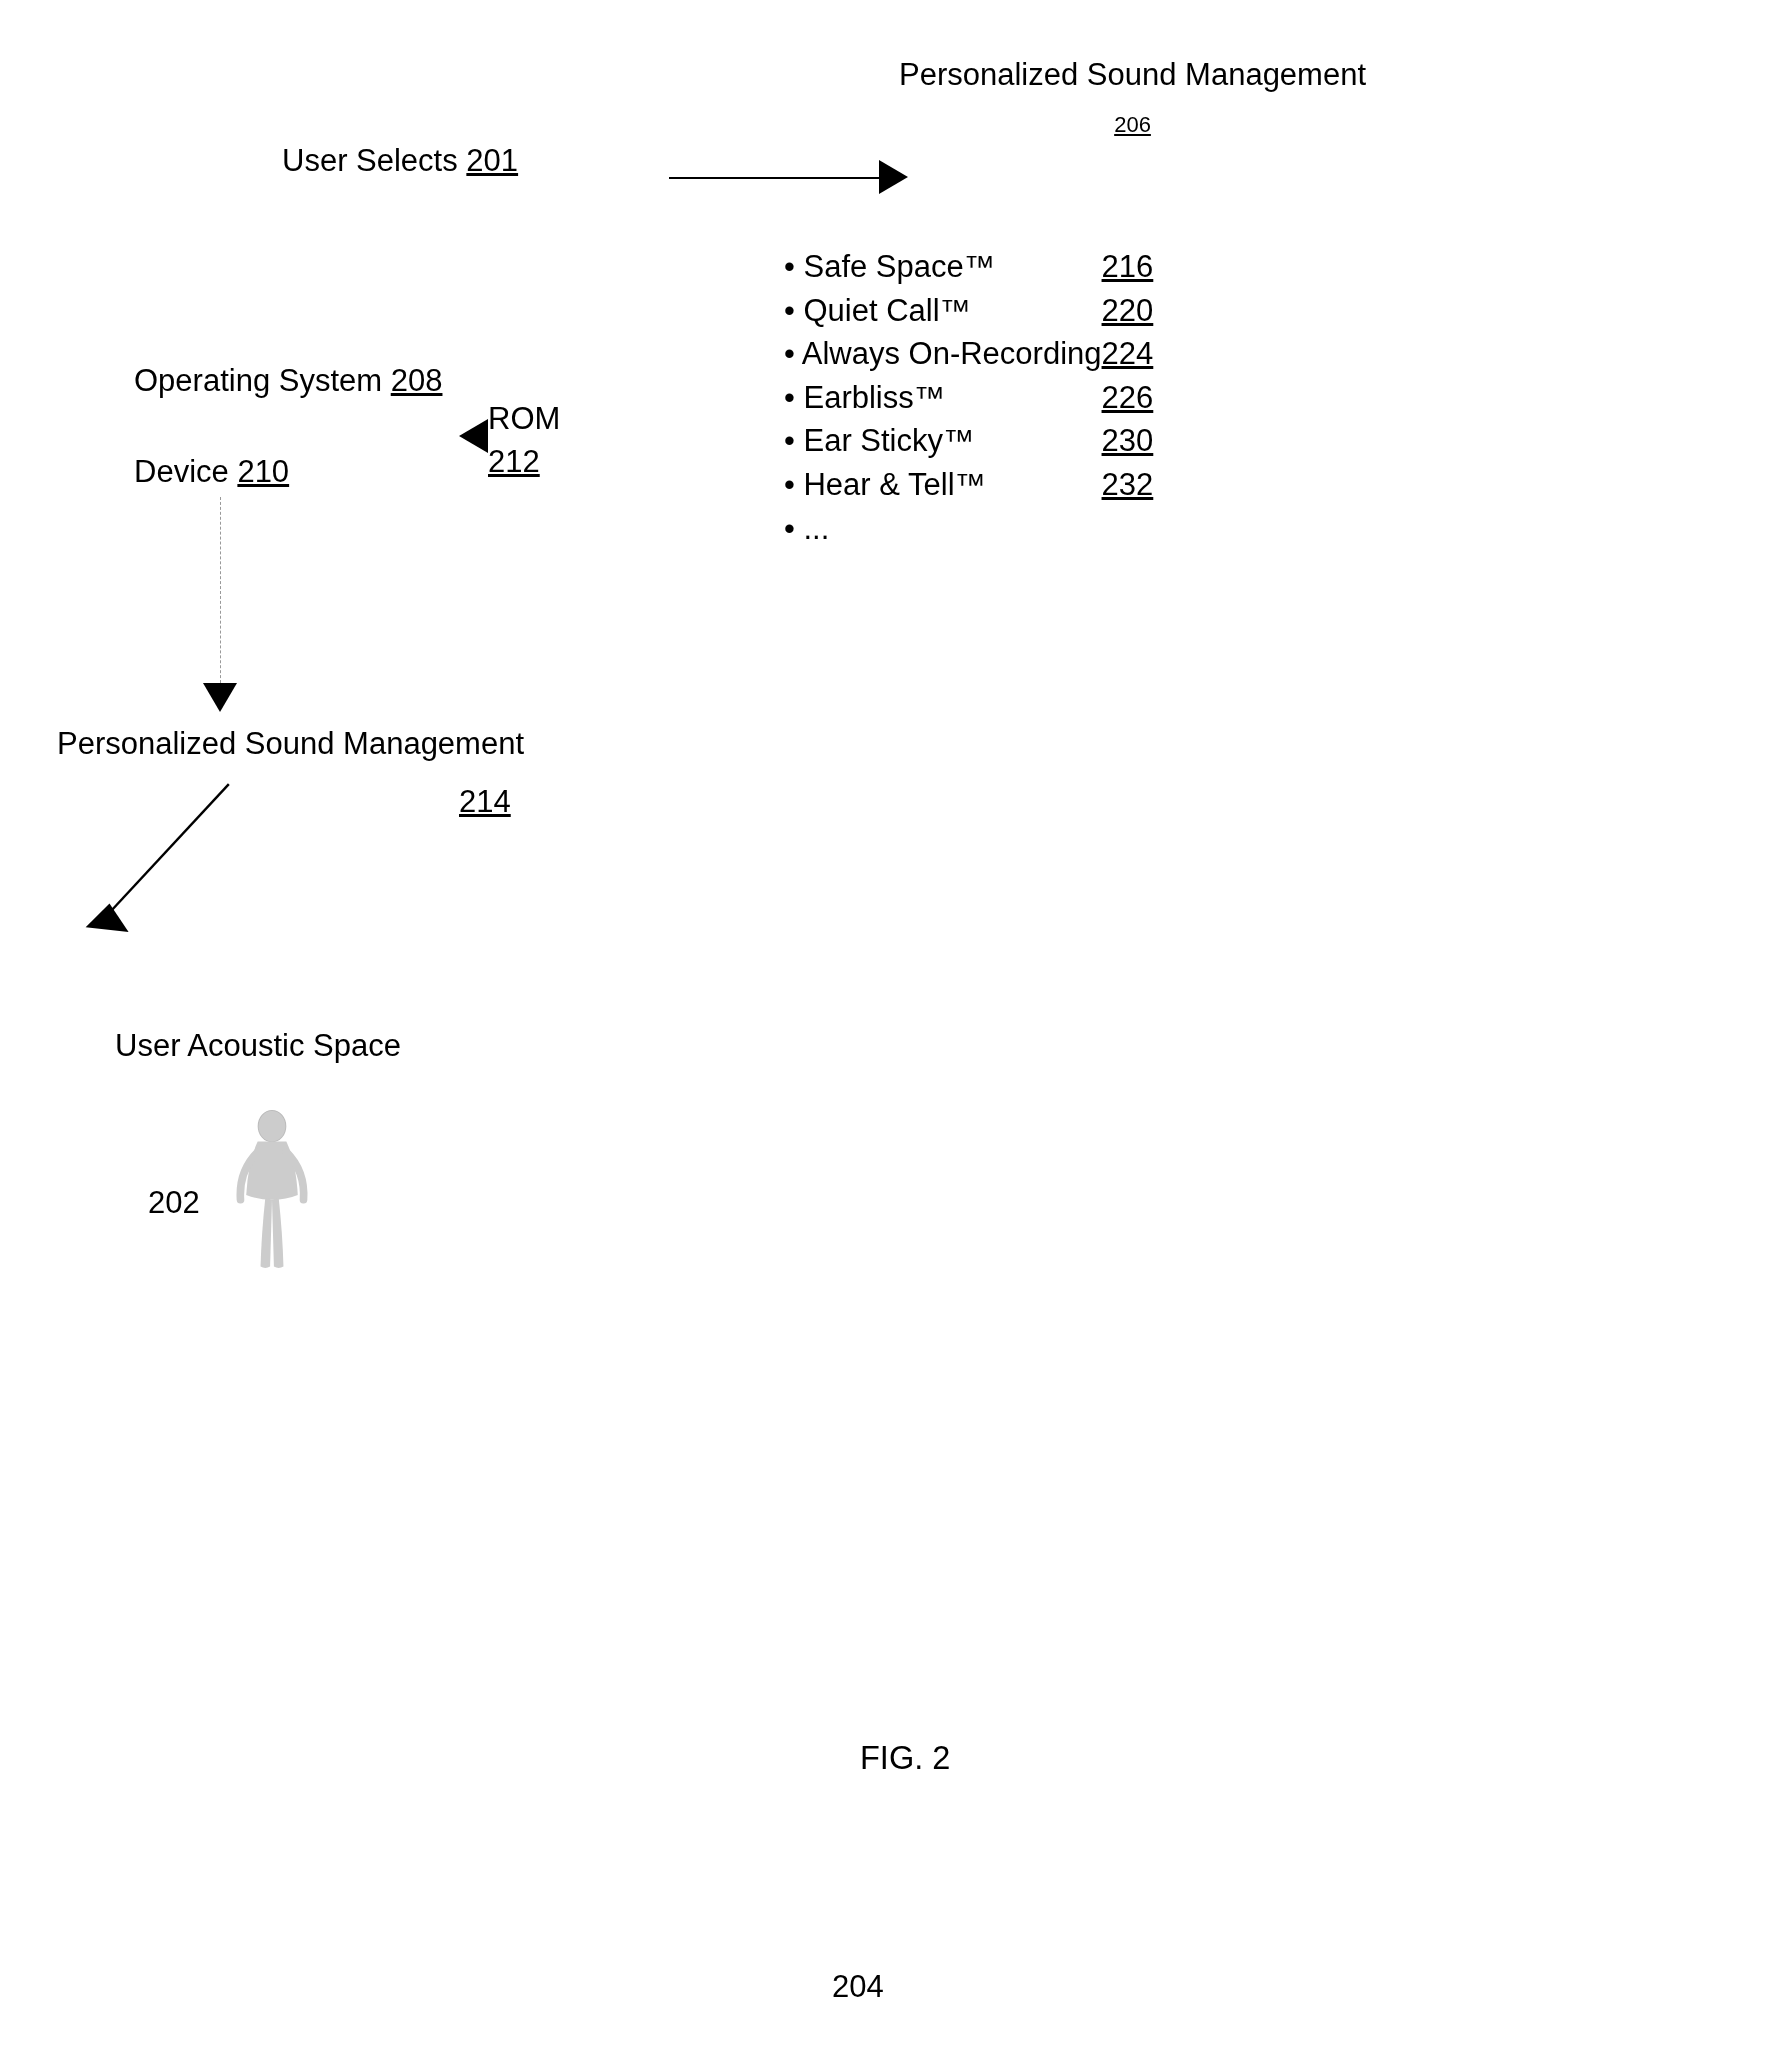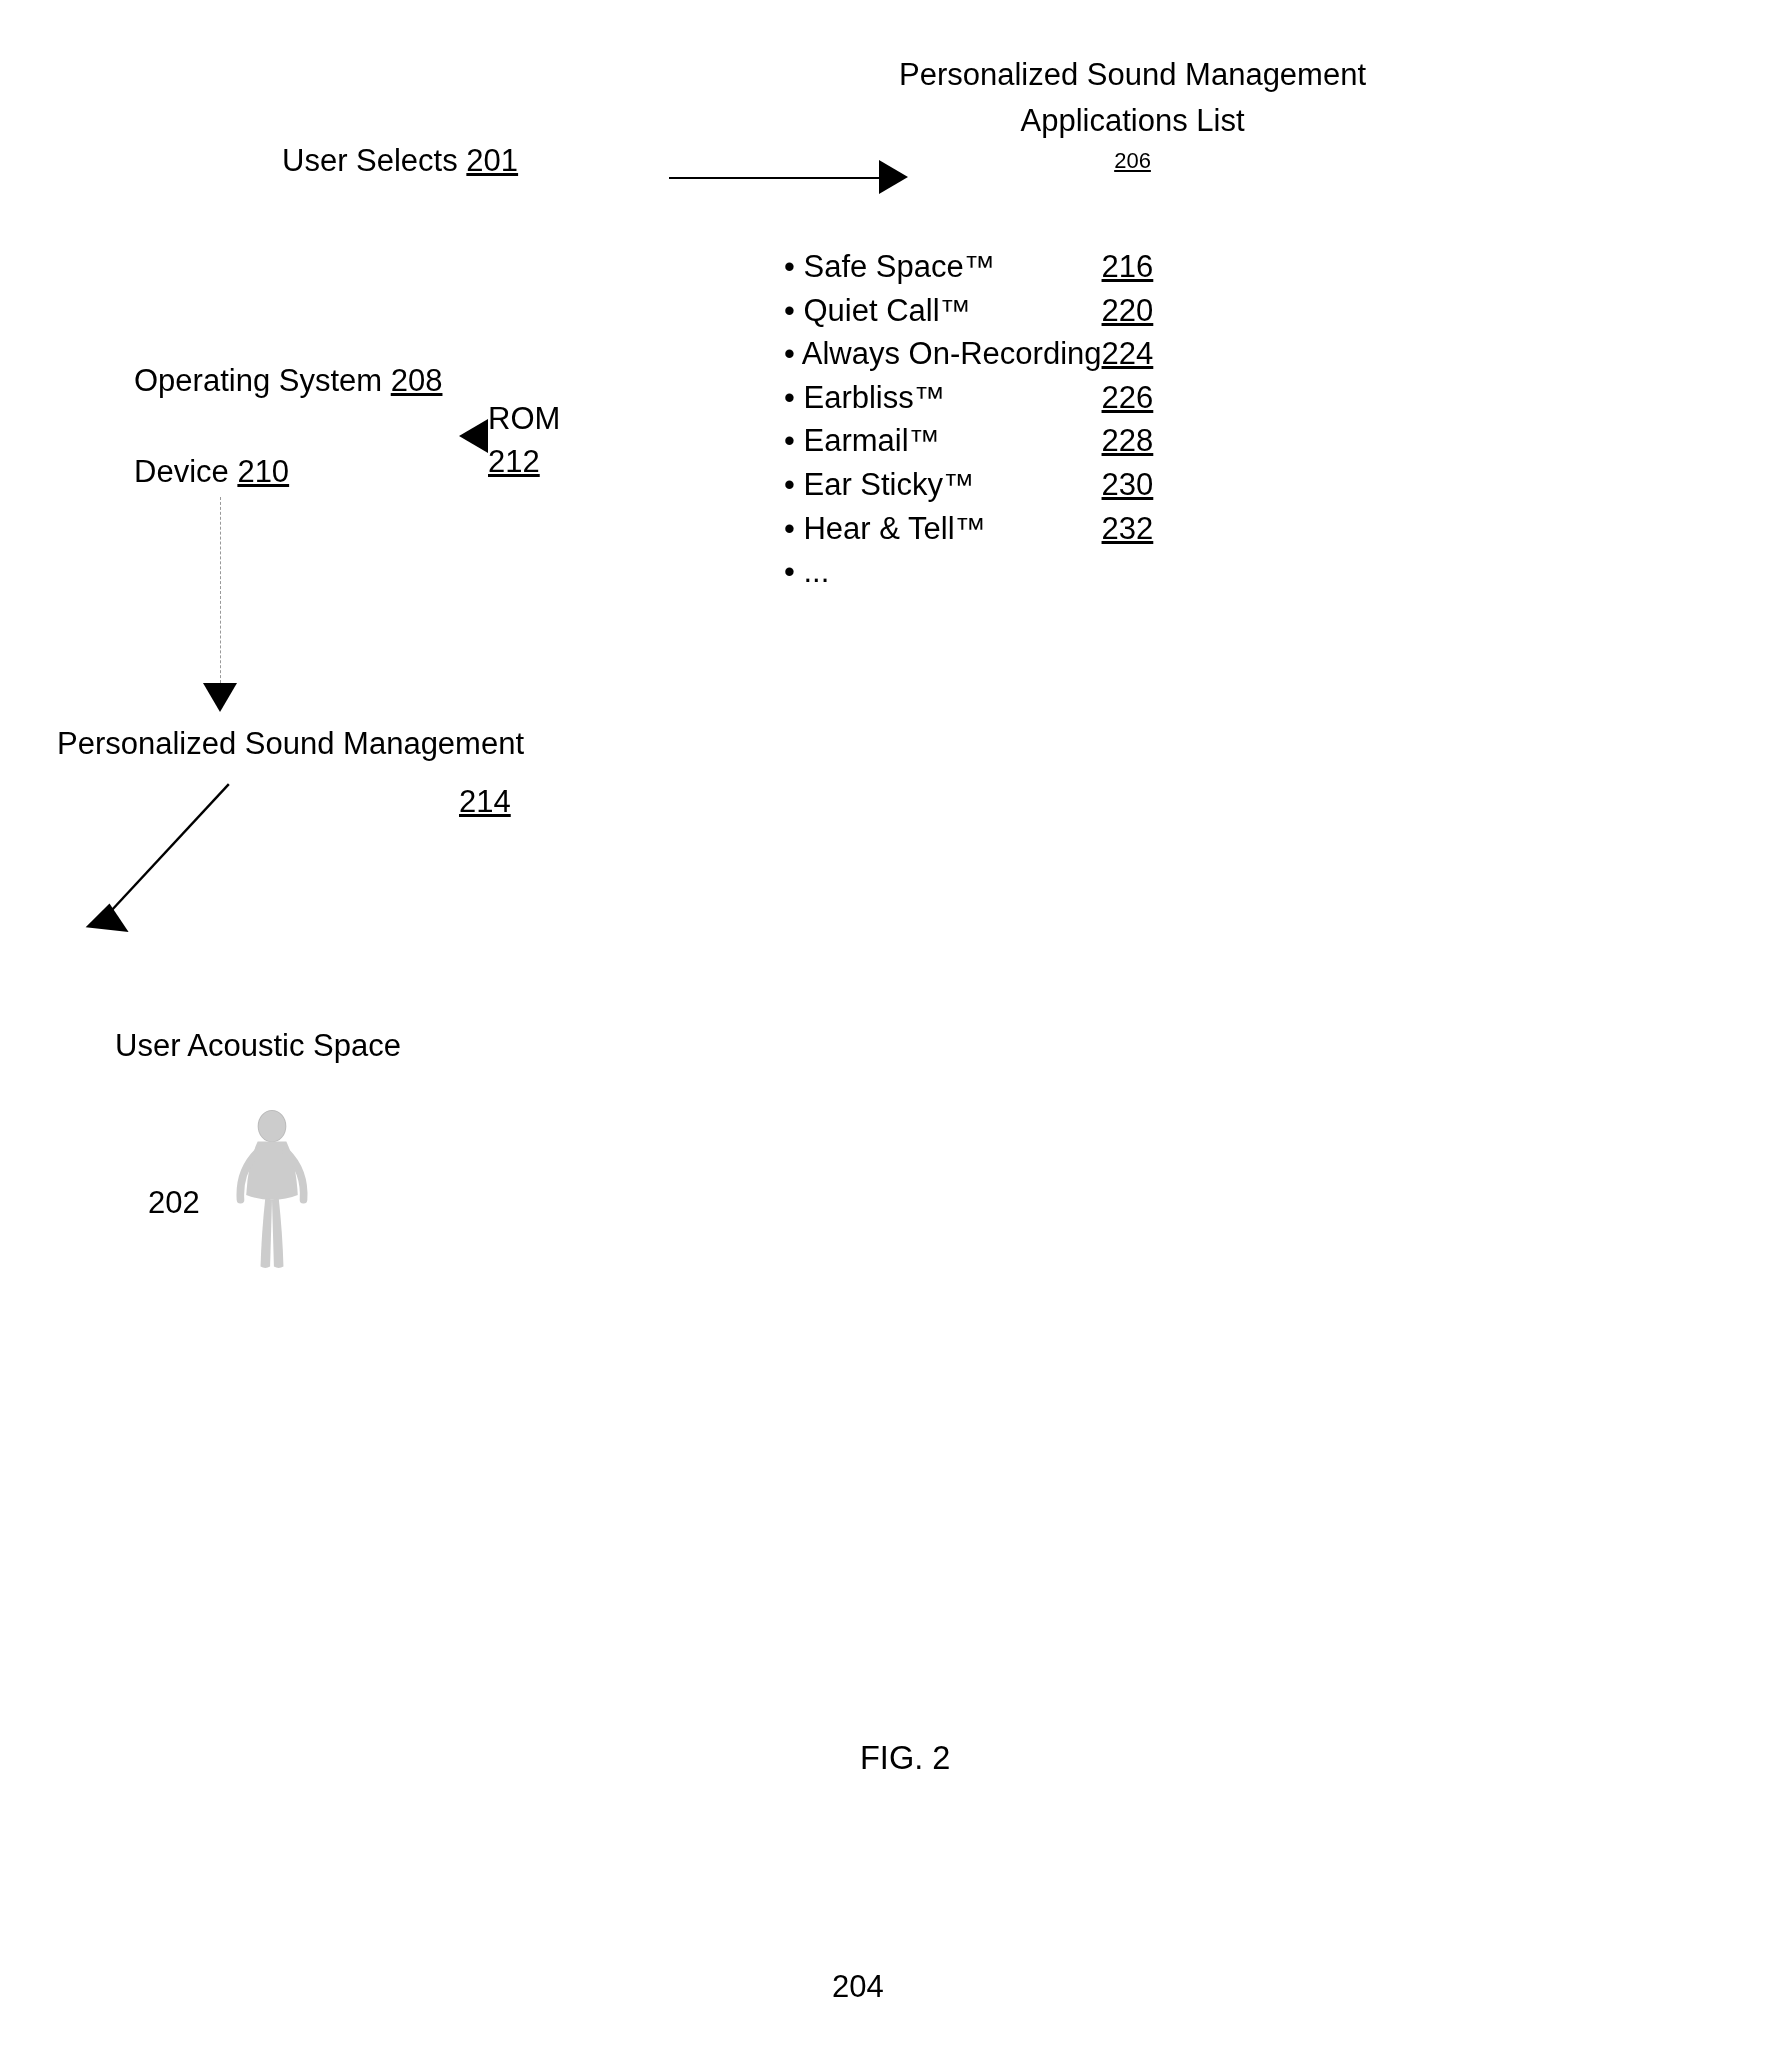--- a/index.html
+++ b/index.html
@@ -115,23 +115,20 @@
     <span class="label-underline">201</span>
   </div>
 
   <div class="line-h" style="left: 669px; top: 177px; width: 220px;"></div>
   <div class="arrow-right" style="left: 879px; top: 160px;"></div>
 
   <div style="position: absolute; left: 899px; top: 57px; text-align: center;">
     <div class="label" style="position: relative; font-size: 31px; white-space: normal; text-align: center; left: 0; top: 0;">
       <span>Personalized Sound Management</span>
     </div>
-    <div class="label" style="position: relative; font-size: 31px; white-space: normal; text-align: center; left: 0; top: 9.6px;">
-      <span>Applications List</span>
-    </div>
     <div class="label label-underline" style="position: relative; font-size: 22px; text-align: center; left: 0; top: 19px;">
       <span>206</span>
     </div>
   </div>
 
   <div class="app-list" style="left: 784px; top: 249px;">
   <div class="app-list-item">
         <span class="app-list-item-name">• Safe Space™</span>
         <span class="app-list-item-num">216</span>
       </div>
@@ -141,24 +138,20 @@
       </div>
       <div class="app-list-item">
         <span class="app-list-item-name">• Always On-Recording</span>
         <span class="app-list-item-num">224</span>
       </div>
       <div class="app-list-item">
         <span class="app-list-item-name">• Earbliss™</span>
         <span class="app-list-item-num">226</span>
       </div>
       <div class="app-list-item">
-        <span class="app-list-item-name">• Earmail™</span>
-        <span class="app-list-item-num">228</span>
-      </div>
-      <div class="app-list-item">
         <span class="app-list-item-name">• Ear Sticky™</span>
         <span class="app-list-item-num">230</span>
       </div>
       <div class="app-list-item">
         <span class="app-list-item-name">• Hear &amp; Tell™</span>
         <span class="app-list-item-num">232</span>
       </div>
       <div class="app-list-item">
         <span class="app-list-item-name">• ...</span>
       </div>

